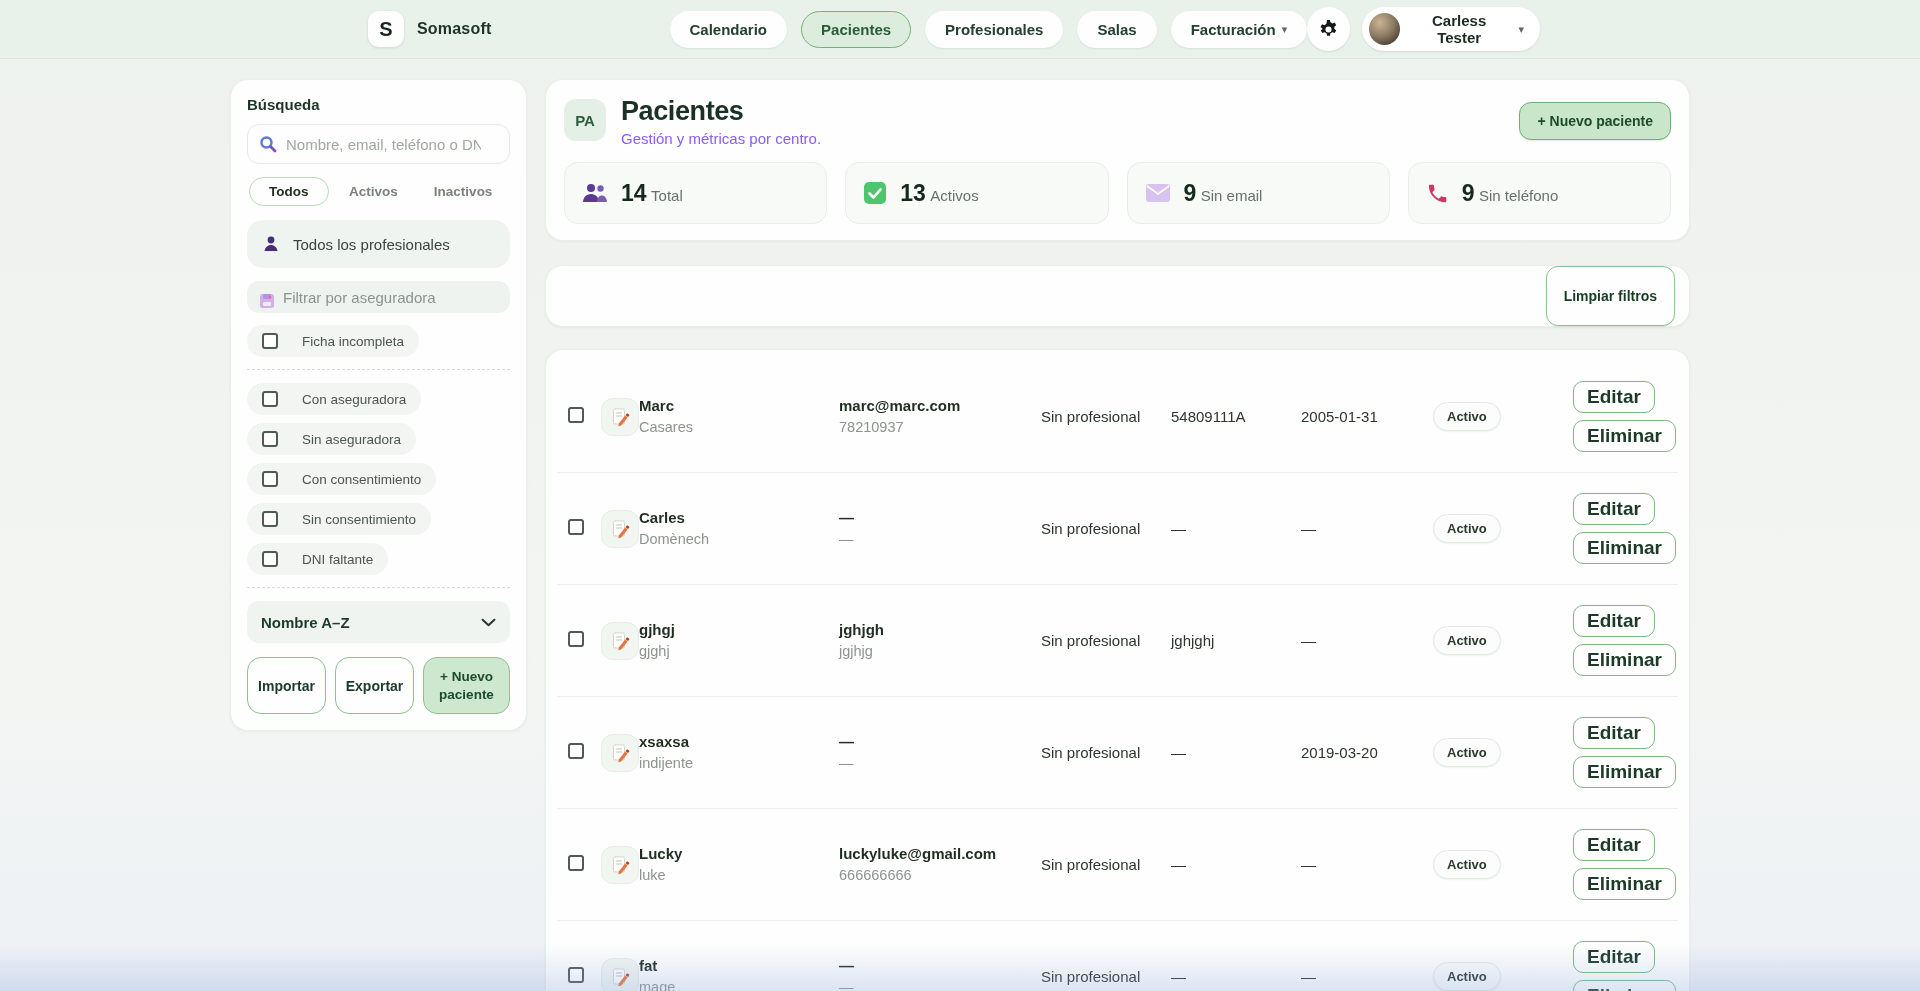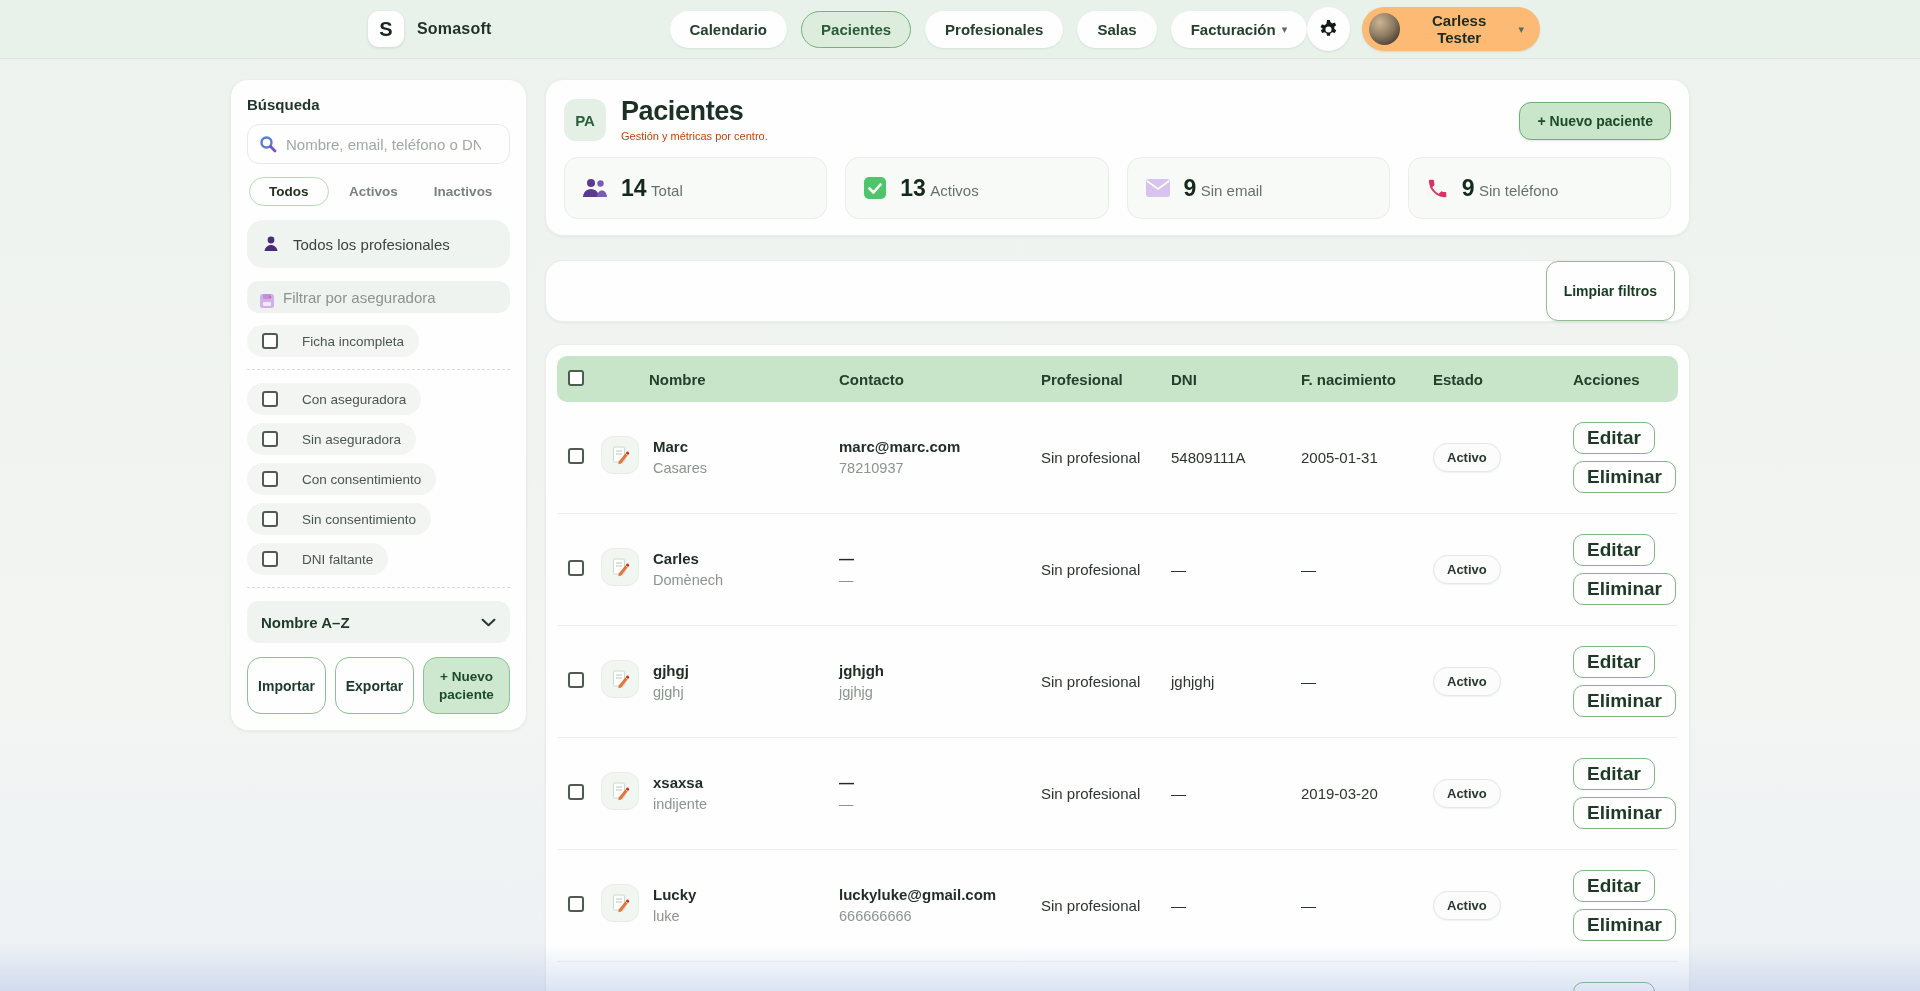--- a/index.html
+++ b/index.html
@@ -35,21 +35,21 @@
   .pill.active{ background:#dcedde; border-color:#79b07d; color:#2a5c37; box-shadow:none; }
   .caret{ display:none; font-size:11px; color:#5c6a60; line-height:1; }
   .caret.show{ display:inline-block; }
   .nav-right{ margin-left:auto; display:flex; align-items:center; gap:12px; }
   .gear-btn{
     width:44px; height:44px; border-radius:50%; background:#fdfefd; border:none;
     display:flex; align-items:center; justify-content:center;
     box-shadow:0 1px 2px rgba(20,40,25,.10);
   }
   .user-pill{
-    height:44px; border-radius:999px; background:#fdba74; border:none;
+    height:44px; border-radius:999px; background:#ffffff; border:none;
     display:flex; align-items:center; gap:10px; padding:0 16px 0 7px;
     box-shadow:0 1px 2px rgba(20,40,25,.10);
   }
   .avatar{
     width:32px; height:32px; border-radius:50%;
     background:radial-gradient(circle at 35% 30%,#cdb493 0%,#8d7d64 45%,#57493c 75%,#2f2b26 100%);
   }
   .user-name{ font-size:15px; font-weight:bold; color:#1c2a20; }
 
   
@@ -115,21 +115,21 @@
     box-shadow:0 1px 3px rgba(20,40,25,.05);
   }
   .header-card{ padding:16px 18px; }
   .header-top{ display:flex; align-items:flex-start; }
   .pa-badge{
     width:42px; height:42px; border-radius:12px; background:#e4efe5;
     display:flex; align-items:center; justify-content:center;
     font-size:15px; font-weight:bold; color:#2c5e38; margin-right:15px; margin-top:3px;
   }
   .page-title{ font-size:27px; font-weight:bold; color:#1b3124; letter-spacing:-.4px; line-height:1.15; }
-  .page-subtitle{ font-size:11px; color:#c2410c; margin-top:3px; }
+  .page-subtitle{ font-size:15px; color:#8b5cf6; margin-top:3px; }
   .new-patient-btn{
     margin-left:auto; background:#c9e6ca; border:1.5px solid #6fae74; border-radius:12px;
     padding:10px 17px; font-size:14px; font-weight:bold; color:#1c4a2c;
     box-shadow:0 1px 2px rgba(20,40,25,.10); margin-top:6px;
   }
   .stats-row{ display:grid; grid-template-columns:repeat(4,1fr); gap:18px; margin-top:15px; }
   .stat-card{
     background:#f7faf7; border:1px solid #e9eee9; border-radius:14px;
     padding:12px 17px; display:flex; align-items:center; gap:13px; height:62px;
   }
@@ -161,21 +161,21 @@
   .thead{
     background:#c8e5c9; border-radius:10px; height:46px;
     font-size:15px; font-weight:bold; color:#23402c;
   }
   .th-check{ padding-left:11px; }
   .th-name{ padding-left:48px; }
   .c-actions{ padding-left:8px; }
   .trow{ padding:20px 0; }
   .trow + .trow{ border-top:1px solid #edf1ed; }
   .cell-check{ padding-left:11px; }
-  .c-name{ display:flex; align-items:flex-start; gap:14px; }
+  .c-name{ display:flex; align-items:center; }
   .row-avatar{
     width:38px; height:38px; border-radius:12px; background:#f1f6f1;
     border:1px solid #e6ece6; display:flex; align-items:center; justify-content:center;
     flex:0 0 38px;
   }
   .nm{ display:block; font-size:15px; font-weight:bold; color:#1f2d23; line-height:1.45; }
   .sub{ display:block; font-size:14.5px; color:#8b958d; line-height:1.45; }
   .plain{ font-size:15px; color:#2c362e; }
   .status-pill{
     display:inline-block; background:#fbfcfb; border:1px solid #e4e9e4; border-radius:999px;
@@ -415,30 +415,20 @@
           </div>
 
       </div>
     </section>
 
     <section class="card filter-card">
       <button class="clear-filters-btn">Limpiar filtros</button>
     </section>
 
     <section class="card table-card">
-      <div class="tgrid thead">
-        <div class="th-check"><span class="cb"></span></div>
-        <div class="th-name">Nombre</div>
-        <div>Contacto</div>
-        <div>Profesional</div>
-        <div>DNI</div>
-        <div>F. nacimiento</div>
-        <div>Estado</div>
-        <div class="c-actions-h" style="padding-left:8px">Acciones</div>
-      </div>
       <div>
 
           <div class="tgrid trow">
             <div class="cell-check"><span class="cb"></span></div>
             <div class="c-name">
               <span class="row-avatar">
                 <svg width="20" height="20" viewBox="0 0 20 20">
                   <rect x="3.5" y="2" width="11" height="15" rx="1.5" fill="#fff" stroke="#cfd6cf"></rect>
                   <line x1="6" y1="6" x2="12" y2="6" stroke="#c7cec7" stroke-width="1.2"></line>
                   <line x1="6" y1="9" x2="12" y2="9" stroke="#c7cec7" stroke-width="1.2"></line>

